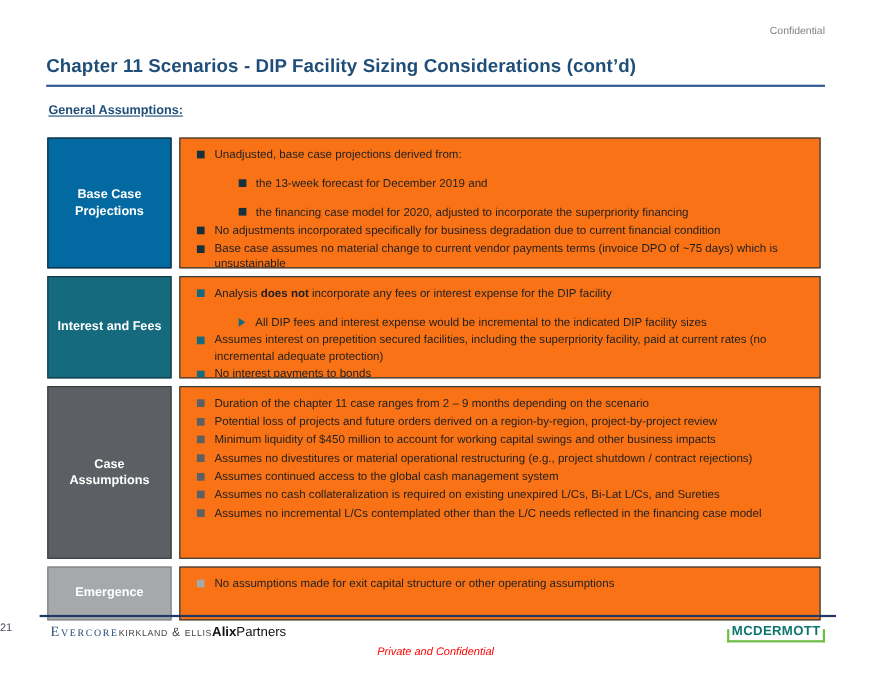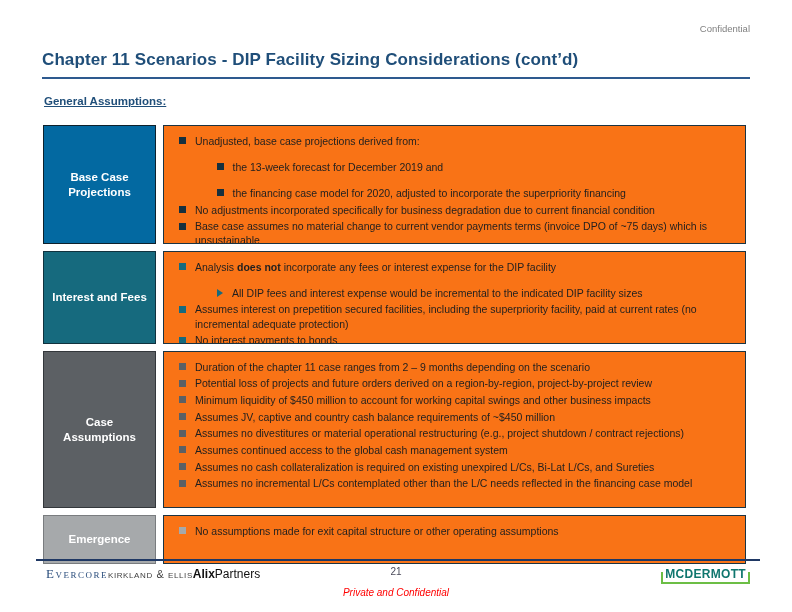--- a/index.html
+++ b/index.html
@@ -69,21 +69,21 @@
     color:#2A4D7C;font-size:13px;letter-spacing:1.5px;text-transform:lowercase;
   }
   .logo-evercore::first-letter{text-transform:uppercase;}
   .logo-kirkland{
     font-variant:small-caps;text-transform:lowercase;color:#3F3F3F;
     font-size:11px;letter-spacing:0.6px;
   }
   .logo-alix{color:#111111;font-size:12px;}
   .logo-alix .alix-b{font-weight:bold;}
   .page-number{
-    position:absolute;top:566px;left:0;right:0;text-align:center;
+    position:absolute;top:566px;left:0;right:0;
     font-size:10px;color:#4A4A5A;
   }
   .mcdermott{
     position:absolute;top:563px;right:42px;padding:1px 4px 0 4px;
   }
   .mcdermott-text{
     color:#0f766e;font-weight:bold;font-size:12px;letter-spacing:0.3px;
     position:relative;z-index:2;
   }
   .mcdermott-bracket{
@@ -162,24 +162,20 @@
             <span class="marker-square" style="background: rgb(92, 96, 100);"></span>
             <span class="btext">Duration of the chapter 11 case ranges from 2 – 9 months depending on the scenario</span>
           </div>
           <div class="bullet lvl1">
             <span class="marker-square" style="background: rgb(92, 96, 100);"></span>
             <span class="btext">Potential loss of projects and future orders derived on a region-by-region, project-by-project review</span>
           </div>
           <div class="bullet lvl1">
             <span class="marker-square" style="background: rgb(92, 96, 100);"></span>
             <span class="btext">Minimum liquidity of $450 million to account for working capital swings and other business impacts</span>
-          </div>
-          <div class="bullet lvl1">
-            <span class="marker-square" style="background: rgb(92, 96, 100);"></span>
-            <span class="btext">Assumes JV, captive and country cash balance requirements of ~$450 million</span>
           </div>
           <div class="bullet lvl1">
             <span class="marker-square" style="background: rgb(92, 96, 100);"></span>
             <span class="btext">Assumes no divestitures or material operational restructuring (e.g., project shutdown / contract rejections)</span>
           </div>
           <div class="bullet lvl1">
             <span class="marker-square" style="background: rgb(92, 96, 100);"></span>
             <span class="btext">Assumes continued access to the global cash management system</span>
           </div>
           <div class="bullet lvl1">

